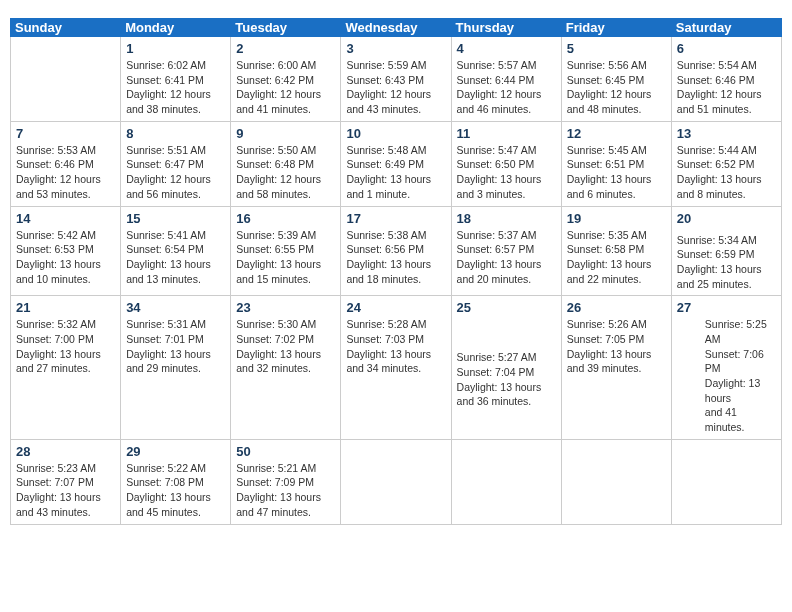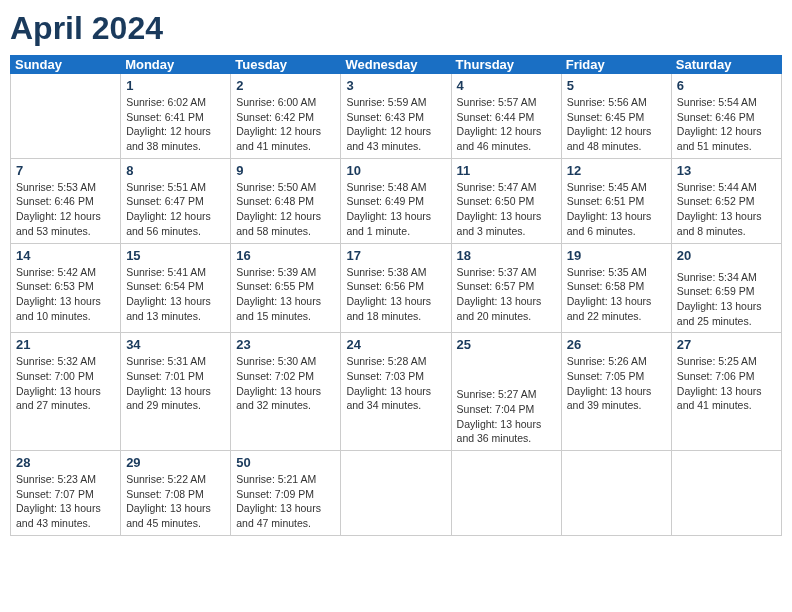--- a/index.html
+++ b/index.html
@@ -68,21 +68,20 @@
     }
     .empty-cell {
       background: #fff;
     }
   </style>
 </head>
 <body>
 
 <div class="header">
   <div class="title-block">
-    <div class="month-year">April 2024</div>
   </div>
 </div>
 
 <table class="calendar-table">
   <thead>
     <tr id="header-row">
         <th>Sunday</th>
         <th>Monday</th>
         <th>Tuesday</th>
         <th>Wednesday</th>
@@ -277,21 +276,21 @@
         </td>
         <td>
           <span class="day-number">26</span>
           <div class="day-info" style="white-space: pre-line;">Sunrise: 5:26 AM
 Sunset: 7:05 PM
 Daylight: 13 hours
 and 39 minutes.</div>
         </td>
         <td>
           <span class="day-number">27</span>
-          <div class="day-info" style="white-space: pre-line;">Sunrise: 5:25 AM
+          <div class="day-info" style="white-space: pre-line; margin-left: 28px;">Sunrise: 5:25 AM
 Sunset: 7:06 PM
 Daylight: 13 hours
 and 41 minutes.</div>
         </td>
       </tr>
       <tr>
         <td>
           <span class="day-number">28</span>
           <div class="day-info" style="white-space: pre-line;">Sunrise: 5:23 AM
 Sunset: 7:07 PM

